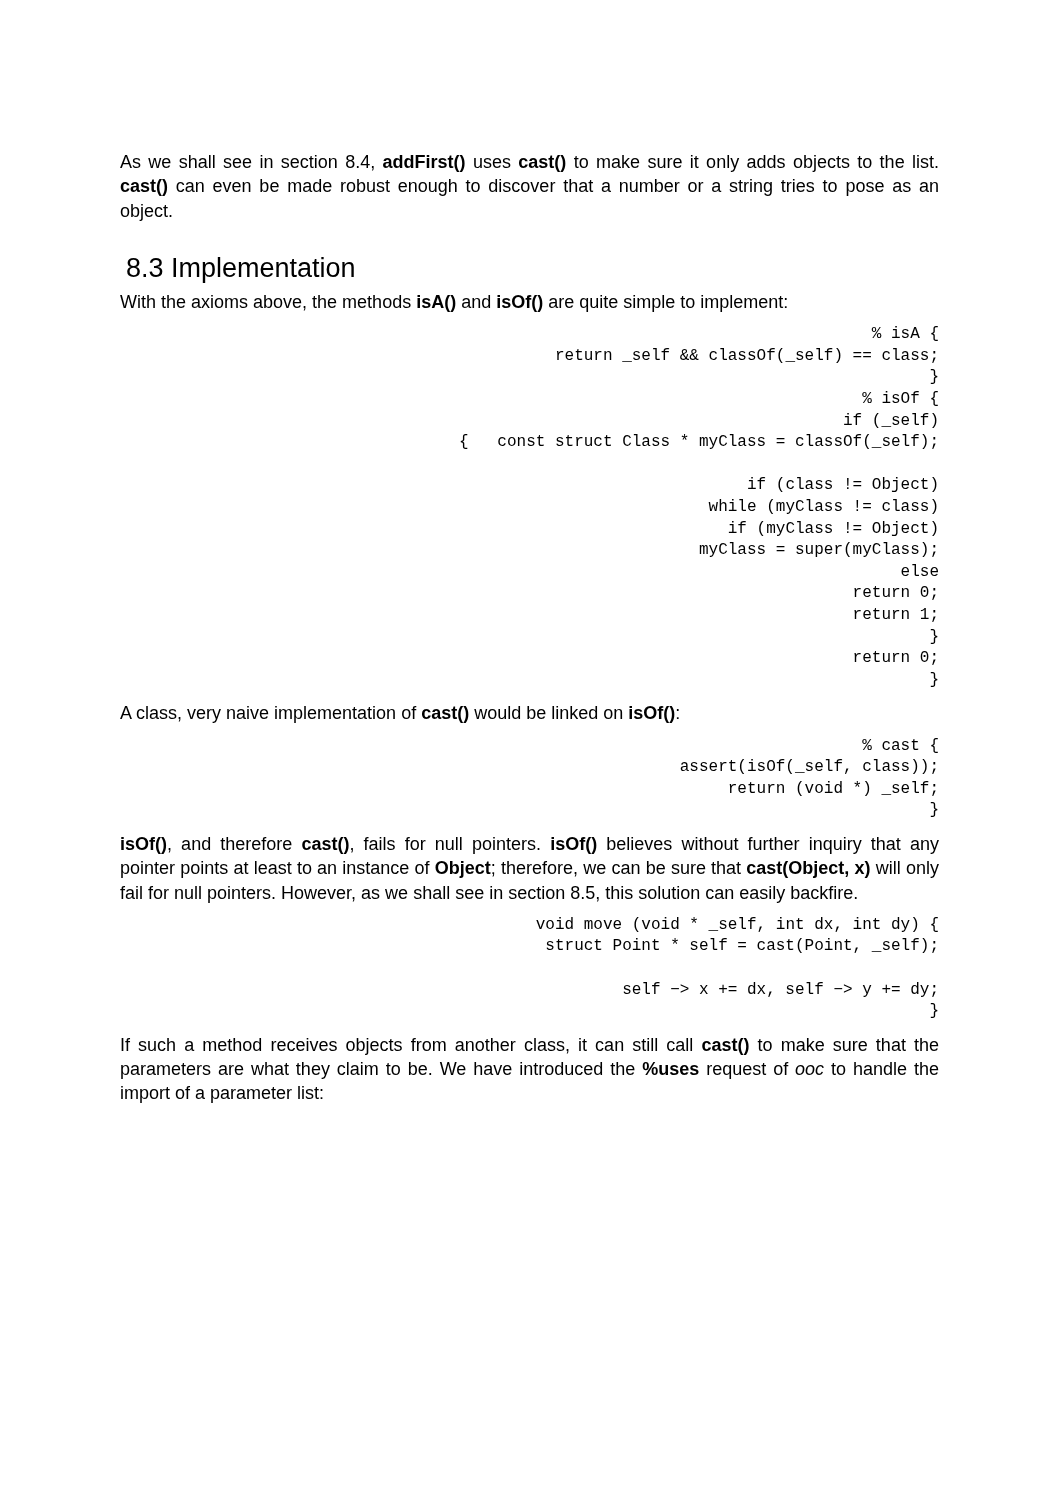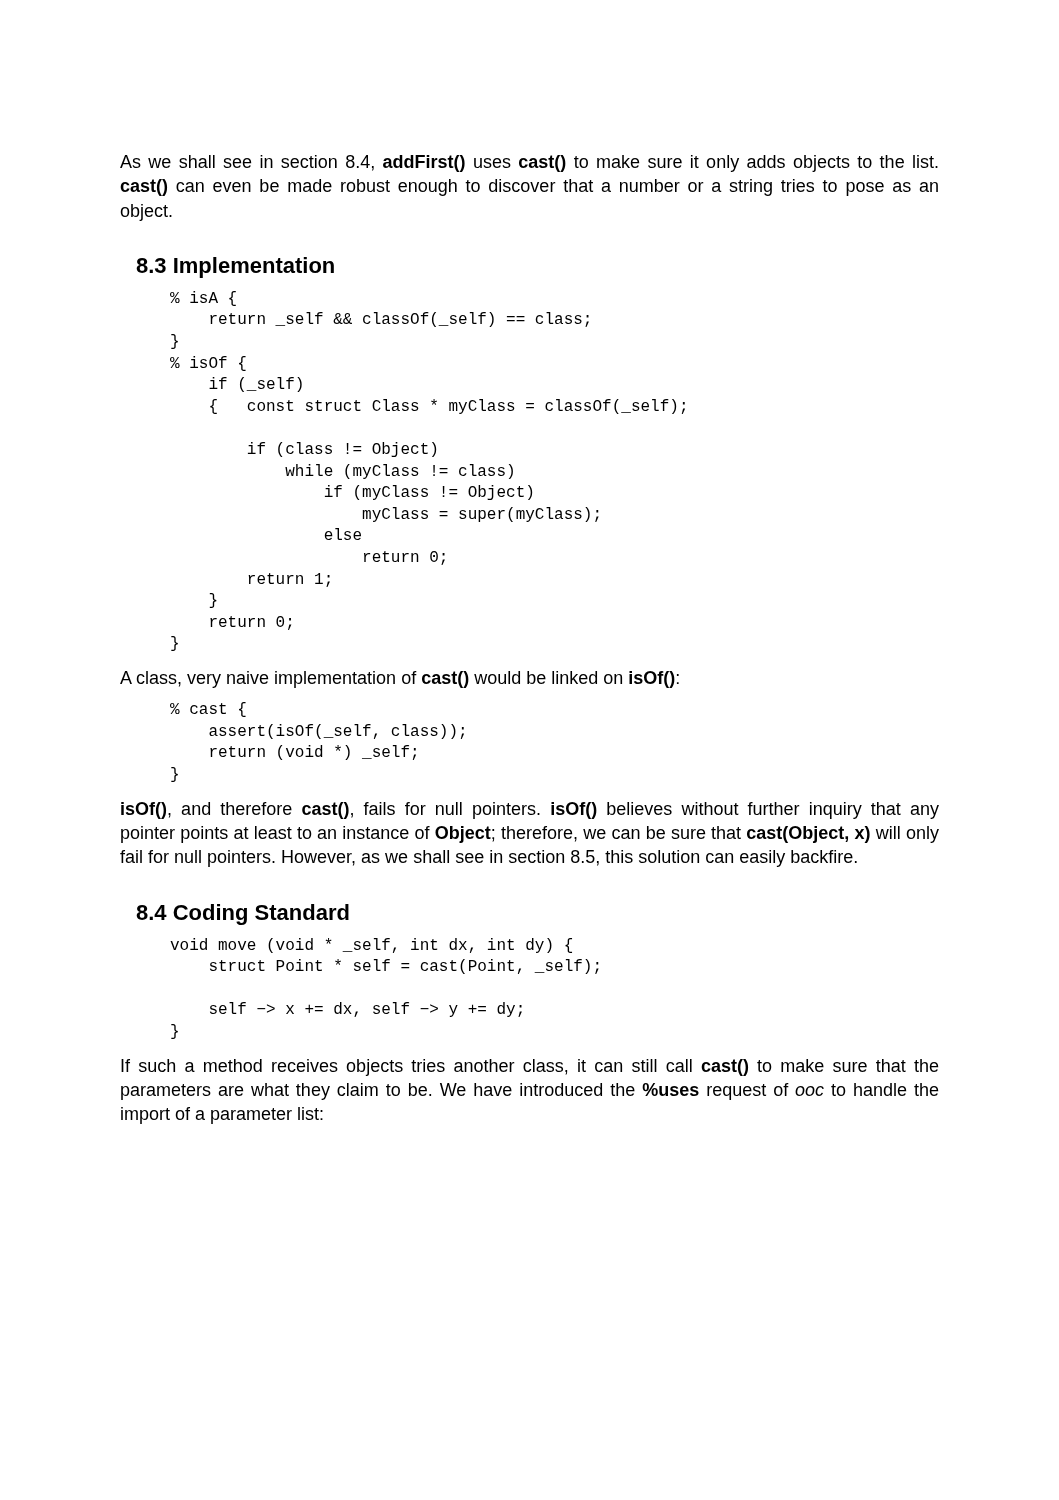--- a/index.html
+++ b/index.html
@@ -24,44 +24,48 @@
     text-align: justify;
     font-weight: 400;
   }
   .bold {
     font-weight: 700;
   }
   .italic {
     font-style: italic;
   }
   h2 {
-    font-size: 22px;
-    font-weight: 700;
-    margin: 30px 0 6px 16px;
+    font-size: 27px;
+    font-weight: 400;
+    margin: 30px 0 6px 6px;
   }
   pre {
     font-family: "Courier New", Courier, monospace;
     font-size: 16px;
     line-height: 1.35;
     margin: 10px 0 10px 50px;
     white-space: pre;
     font-weight: 400;
+    text-align: right;
   }
 </style>
 </head>
 <body>
 
 <div class="page">
 
   <p>
     <span>As we shall see in section 8.4, </span><span class="bold">addFirst()</span><span> uses </span><span class="bold">cast()</span><span> to make sure it only adds objects to the list. </span><span class="bold">cast()</span><span> can even be made robust enough to discover that a number or a string tries to pose as an object.</span>
   </p>
 
   <h2>8.3 Implementation</h2>
 
+  <p>
+    <span>With the axioms above, the methods </span><span class="bold">isA()</span><span> and </span><span class="bold">isOf()</span><span> are quite simple to implement:</span>
+  </p>
 
   <pre>% isA {
     return _self &amp;&amp; classOf(_self) == class;
 }
 % isOf {
     if (_self)
     {   const struct Class * myClass = classOf(_self);
 
         if (class != Object)
             while (myClass != class)
@@ -80,26 +84,25 @@
 
   <pre>% cast {
     assert(isOf(_self, class));
     return (void *) _self;
 }</pre>
 
   <p>
     <span class="bold">isOf()</span><span>, and therefore </span><span class="bold">cast()</span><span>, fails for null pointers. </span><span class="bold">isOf()</span><span> believes without further inquiry that any pointer points at least to an instance of </span><span class="bold">Object</span><span>; therefore, we can be sure that </span><span class="bold">cast(Object, x)</span><span> will only fail for null pointers. However, as we shall see in section 8.5, this solution can easily backfire.</span>
   </p>
 
-  <h2>8.4 Coding Standard</h2>
 
 
   <pre>void move (void * _self, int dx, int dy) {
     struct Point * self = cast(Point, _self);
 
     self −&gt; x += dx, self −&gt; y += dy;
 }</pre>
 
   <p>
-    <span>If such a method receives objects tries another class, it can still call </span><span class="bold">cast()</span><span> to make sure that the parameters are what they claim to be. We have introduced the </span><span class="bold">%uses</span><span> request of </span><span class="italic">ooc</span><span> to handle the import of a parameter list:</span>
+    <span>If such a method receives objects from another class, it can still call </span><span class="bold">cast()</span><span> to make sure that the parameters are what they claim to be. We have introduced the </span><span class="bold">%uses</span><span> request of </span><span class="italic">ooc</span><span> to handle the import of a parameter list:</span>
   </p>
 
 </div>
 
 </body></html>

